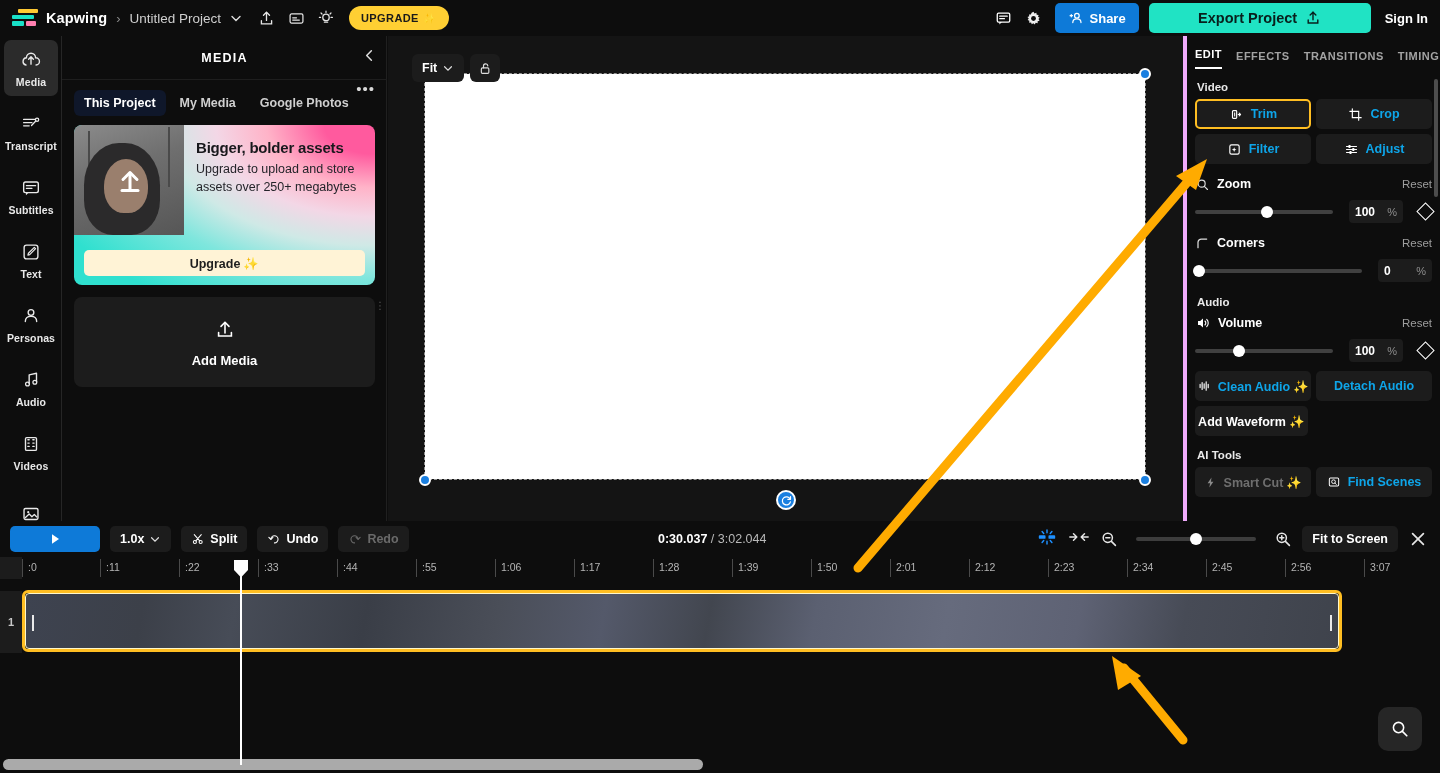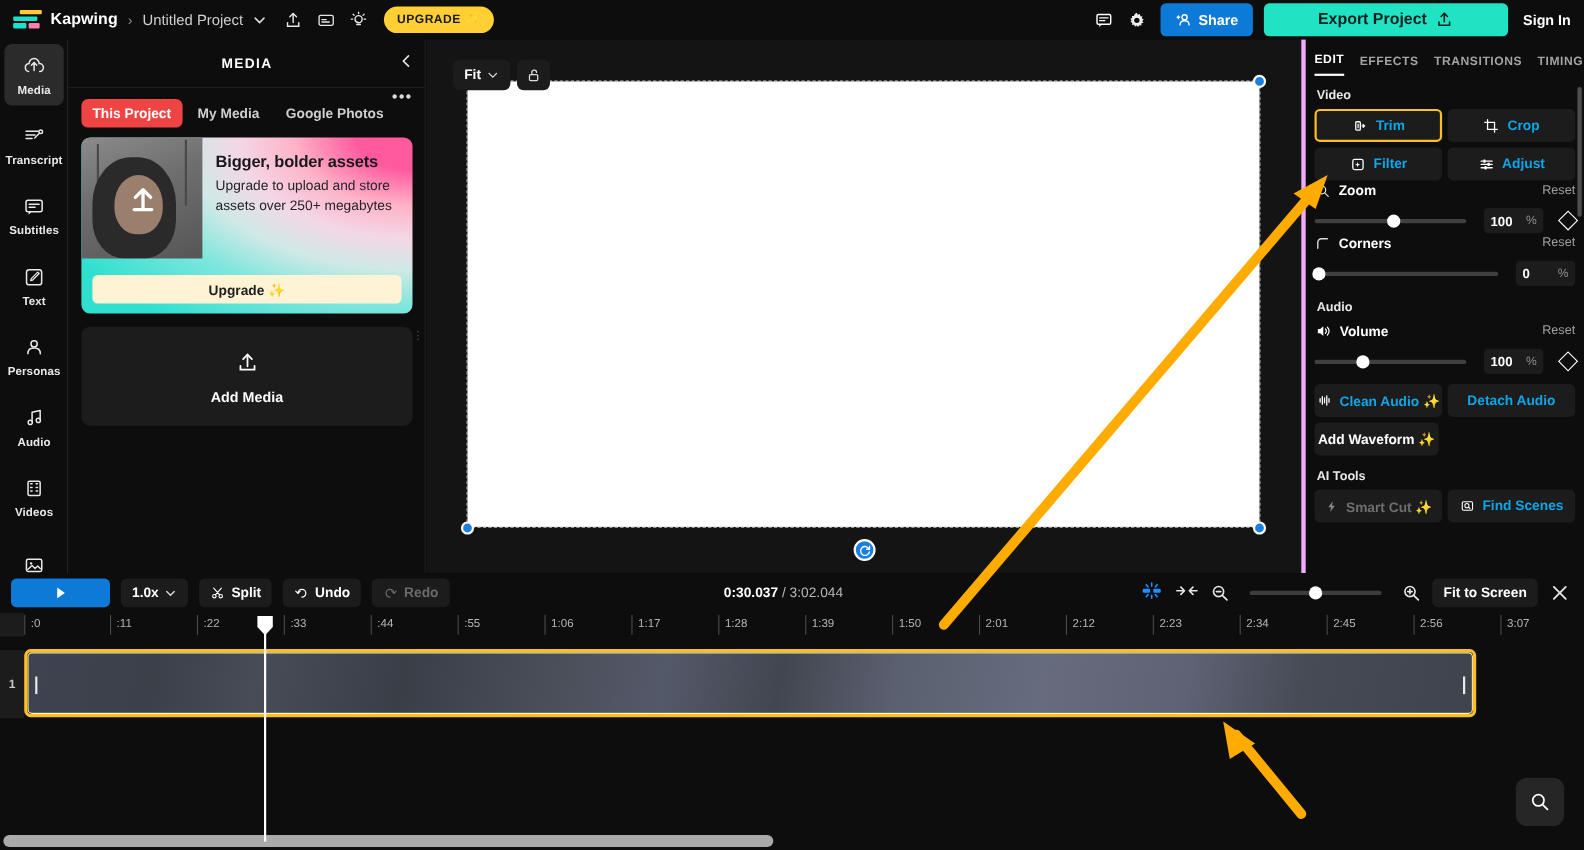--- a/index.html
+++ b/index.html
@@ -72,21 +72,21 @@
     height: 44px; display: flex; align-items: center; justify-content: center;
     position: relative; border-bottom: 1px solid #1e1e1e;
   }
   .media-head .title { font-size: 12.5px; font-weight: bold; letter-spacing: 1.2px; }
   .collapse-btn { position: absolute; right: 10px; top: 12px; cursor: pointer; color: #ddd; }
   .tabs-row { display: flex; align-items: center; padding: 10px 12px 0 12px; gap: 4px; position: relative; }
   .mtab {
     font-size: 12.5px; font-weight: bold; color: #cfcfcf; padding: 6px 10px;
     border-radius: 6px; cursor: pointer; white-space: nowrap;
   }
-  .mtab.active { background: #ef4444; color: #fff; }
+  .mtab.active { background: #0f172a; color: #fff; }
   .dots { position: absolute; right: 12px; top: 0px; color: #d8d8d8; font-size: 15px; letter-spacing:1px; cursor: pointer; }
 
   .promo {
     margin: 9px 12px 0 12px; height: 160px; border-radius: 8px; overflow: hidden;
     position: relative;
     background:
       radial-gradient(120% 130% at 100% 0%, #ff5a9e 0%, #ff5a9e 14%, #ffb3c8 30%, #f3d7e6 44%, #cfe9e6 58%, #7fe6dd 74%, #2fe0cf 100%);
   }
   .promo-img {
     position: absolute; left: 0; top: 0; width: 110px; height: 110px;
@@ -170,21 +170,21 @@
   .rp-body { padding: 12px 8px 0 8px; position: relative; height: 452px; }
   .rp-scroll { position: absolute; right: 2px; top: 10px; width: 4px; height: 118px; background: #4d4d4d; border-radius: 2px; }
   .sect-label { font-size: 11.5px; font-weight: bold; color: #e8e8e8; margin: 0 0 6px 2px; }
   .btn-grid { display: grid; grid-template-columns: 1fr 1fr; gap: 5px; }
   .gbtn {
     height: 30px; background: #1c1c1c; border-radius: 5px; display: flex; align-items: center;
     justify-content: center; gap: 7px; font-size: 12.5px; font-weight: bold; cursor: pointer; color: #0ea5e9;
   }
   .gbtn.sel { border: 2px solid #ffbe22; }
   .gbtn.disabled { color: #6e6e6e; }
-  .slider-row { }
+  .slider-row { margin-top: 11px; }
   .slider-head { display: flex; align-items: center; gap: 7px; height: 18px; }
   .slider-head .nm { font-size: 12.5px; font-weight: bold; }
   .slider-head .rst { margin-left: auto; font-size: 11.5px; color: #9e9e9e; cursor: pointer; }
   .slider-body { display: flex; align-items: center; gap: 16px; margin-top: 7px; }
   .track { position: relative; height: 4px; background: #404040; border-radius: 2px; flex: 1; }
   .knob { position: absolute; top: -4px; width: 12px; height: 12px; border-radius: 50%; background: #fff; }
   .numbox {
     width: 54px; height: 23px; background: #1c1c1c; border-radius: 4px; display: flex;
     align-items: center; justify-content: space-between; padding: 0 6px; flex: none;
   }

